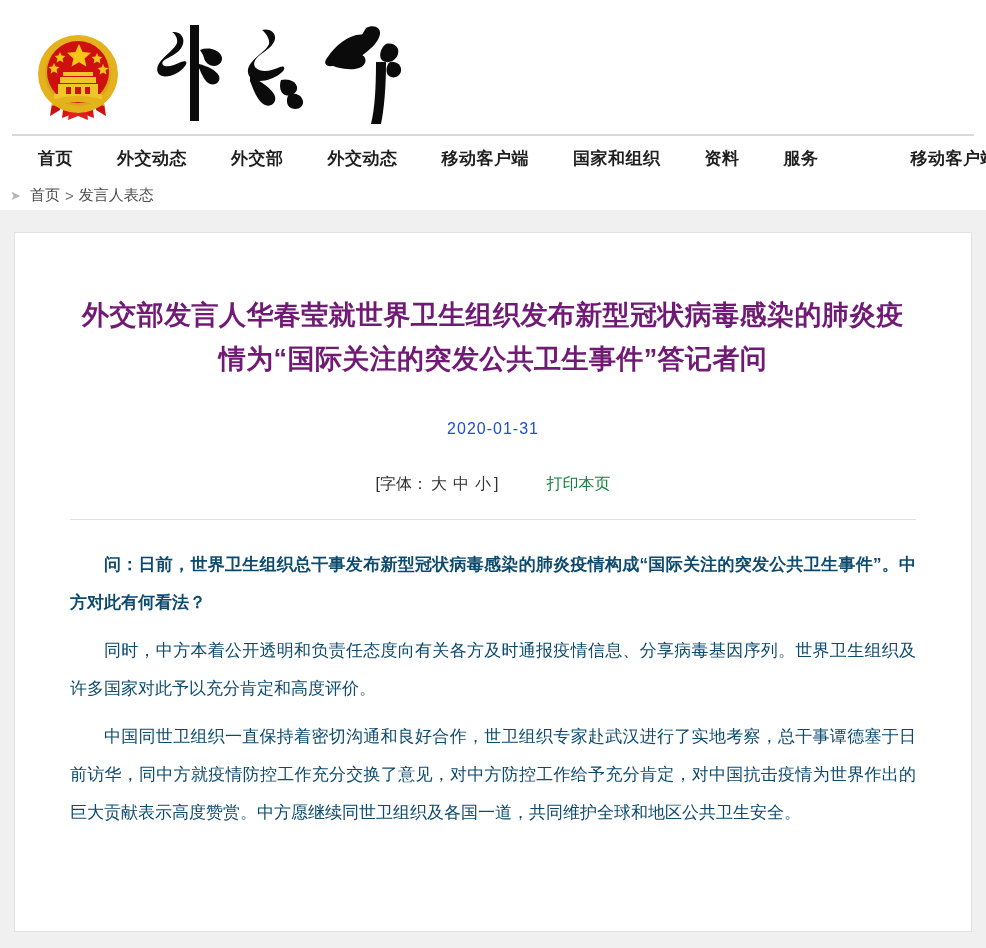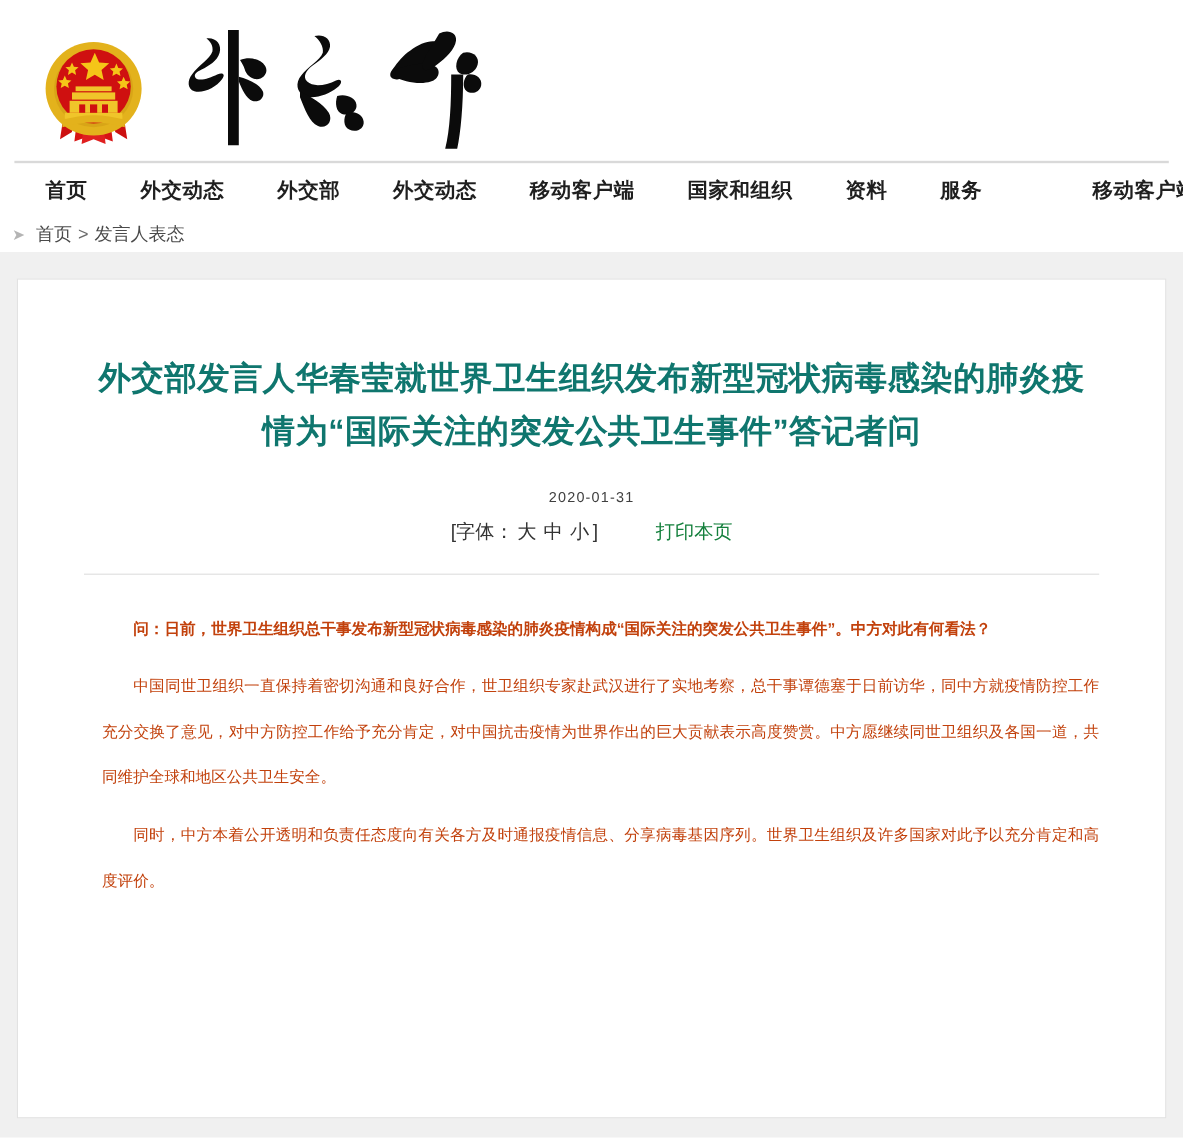--- a/index.html
+++ b/index.html
@@ -115,60 +115,59 @@
 
   .article {
     padding: 0 55px;
   }
 
   .art-title {
     font-size: 27px;
     font-weight: bold;
     line-height: 44px;
     text-align: center;
-    color: #0f766e;
+    color: #701a75;
     padding: 42px 10px 0 10px;
     letter-spacing: 0.4px;
   }
 
   .art-date {
     text-align: center;
-    font-size: 12px;
-    color: #404040;
-    margin-top: 26px;
+    font-size: 16px;
+    color: #1d4ed8;
+    margin-top: 39px;
     letter-spacing: 1px;
   }
 
   .art-tools {
     display: flex;
     justify-content: center;
     align-items: center;
     gap: 48px;
-    margin-top: 12px;
+    margin-top: 36px;
     font-size: 16px;
     color: #333;
   }
   .fontsizer { white-space: nowrap; }
   .fs-opt { cursor: pointer; margin: 0 3px; }
   .print-link { cursor: pointer; color: #15803d; text-decoration: none; }
 
   .divider {
     border: 0;
     border-top: 1px solid #e0e0e0;
     margin: 24px 0 0 0;
   }
 
   .content {
     padding-top: 26px;
-    font-size: 13px;
+    font-size: 17px;
     line-height: 38px;
-    color: #c2410c;
+    color: #0c4a6e;
     text-align: justify;
     text-justify: inter-ideograph;
-    margin-left: 15px;
   }
   .content p {
     margin: 0 0 10px 0;
     text-indent: 2em;
   }
   .content p.q {
     font-weight: bold;
   }
 </style>
 </head>
@@ -274,19 +273,19 @@
 
       <div class="art-tools">
         <span class="fontsizer"><span>[字体：</span><span class="fs-opt">大</span><span class="fs-opt">中</span><span class="fs-opt">小</span><span>]</span></span>
         <a class="print-link" href="#">打印本页</a>
       </div>
 
       <hr class="divider">
 
       <div class="content">
         <p class="q">问：日前，世界卫生组织总干事发布新型冠状病毒感染的肺炎疫情构成“国际关注的突发公共卫生事件”。中方对此有何看法？</p>
+        <p>同时，中方本着公开透明和负责任态度向有关各方及时通报疫情信息、分享病毒基因序列。世界卫生组织及许多国家对此予以充分肯定和高度评价。</p>
         <p>中国同世卫组织一直保持着密切沟通和良好合作，世卫组织专家赴武汉进行了实地考察，总干事谭德塞于日前访华，同中方就疫情防控工作充分交换了意见，对中方防控工作给予充分肯定，对中国抗击疫情为世界作出的巨大贡献表示高度赞赏。中方愿继续同世卫组织及各国一道，共同维护全球和地区公共卫生安全。</p>
-        <p>同时，中方本着公开透明和负责任态度向有关各方及时通报疫情信息、分享病毒基因序列。世界卫生组织及许多国家对此予以充分肯定和高度评价。</p>
       </div>
 
     </div>
   </div>
 </div>
 
 </body></html>

